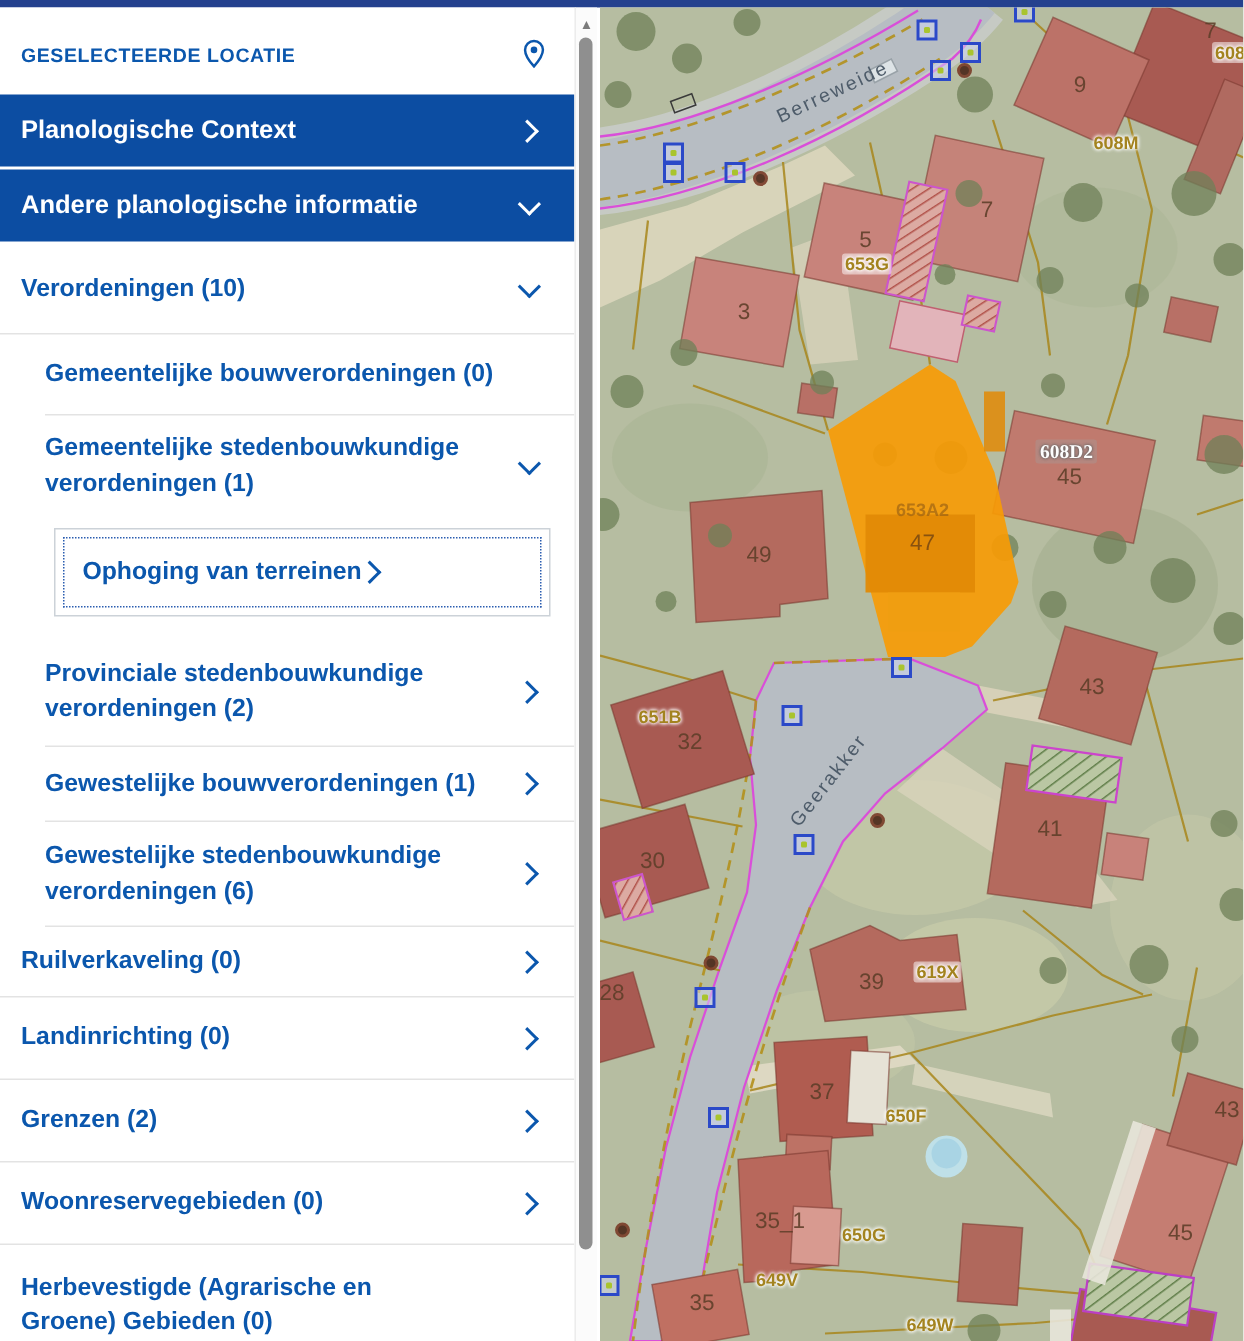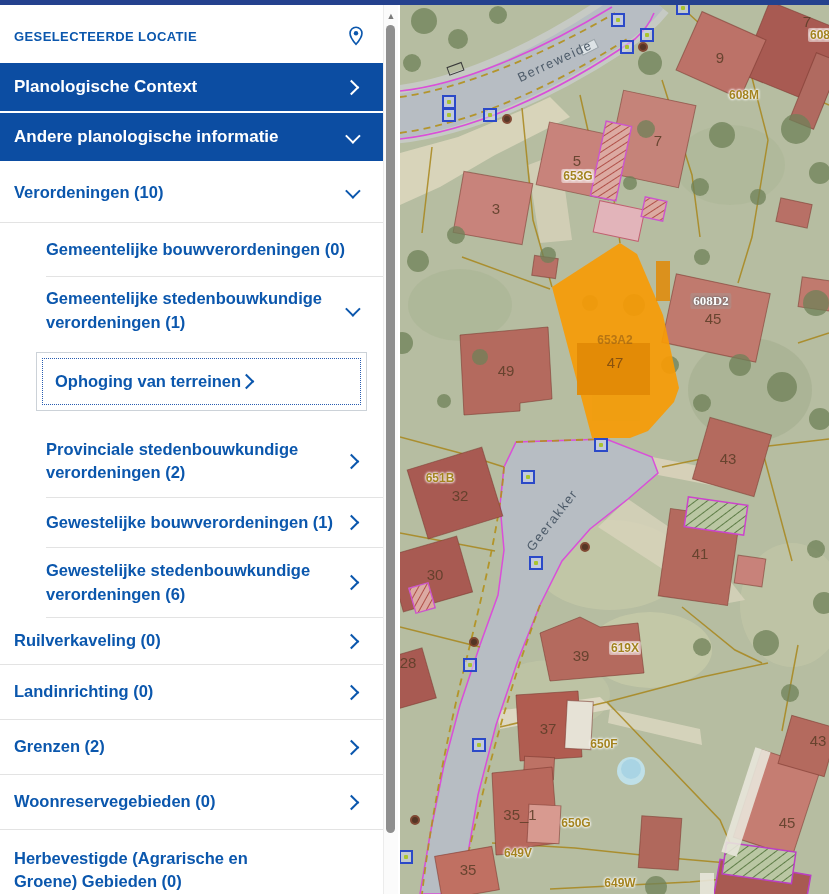--- a/index.html
+++ b/index.html
@@ -18,21 +18,21 @@
   .accbar .acclabel{font-size:17px;font-weight:700;}
   .chev{display:inline-block;width:9px;height:9px;border-right:2.2px solid currentColor;
         border-bottom:2.2px solid currentColor;flex:none;}
   .chev.right{transform:rotate(-45deg);}
   .chev.down{transform:rotate(45deg) translateY(-2px);}
   .tree{color:#0b57ad;}
   .row{display:flex;align-items:center;justify-content:space-between;
        padding:0 26px 0 14px;border-bottom:1px solid #e3e3e3;cursor:pointer;}
   .row .rlabel{font-size:16.5px;font-weight:700;line-height:1.4;max-width:300px;}
   .row.top0{min-height:59px;}
-  .row.sub{margin-left:46px;padding-left:0;}
+  .row.sub{margin-left:30px;padding-left:0;}
   .row.h54{min-height:53px;}
   .row.h68{min-height:67px;}
   .row.h73{min-height:72px;}
   .row.h50{min-height:49px;}
   .row.h70{min-height:69px;}
   .row.h47{min-height:46px;}
   .row.h55{min-height:54px;}
   .row.h81{min-height:80px;align-items:center;}
   .row.noborder{border-bottom:none;}
   .focusbox-wrap{margin:8px 16px 14px 36px;border:1px solid #ccd2d8;background:#fff;}

